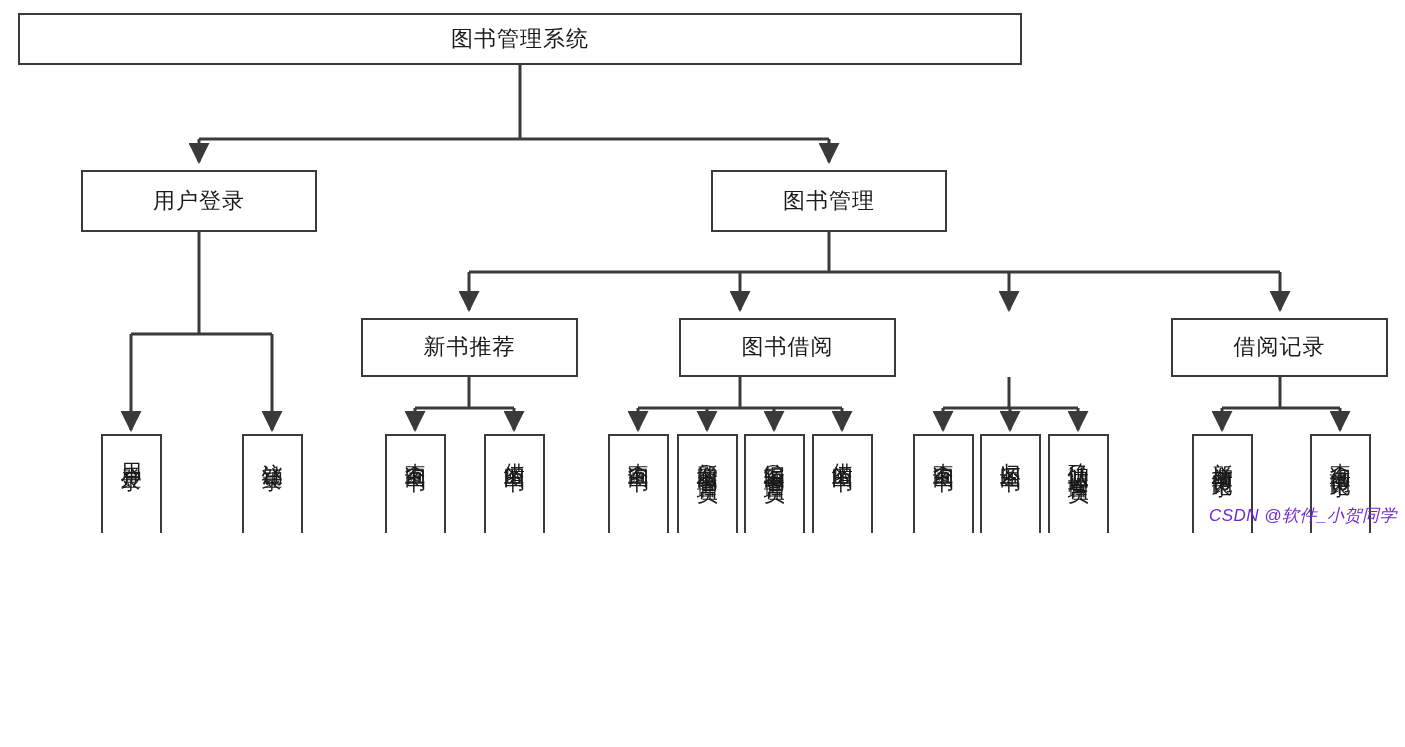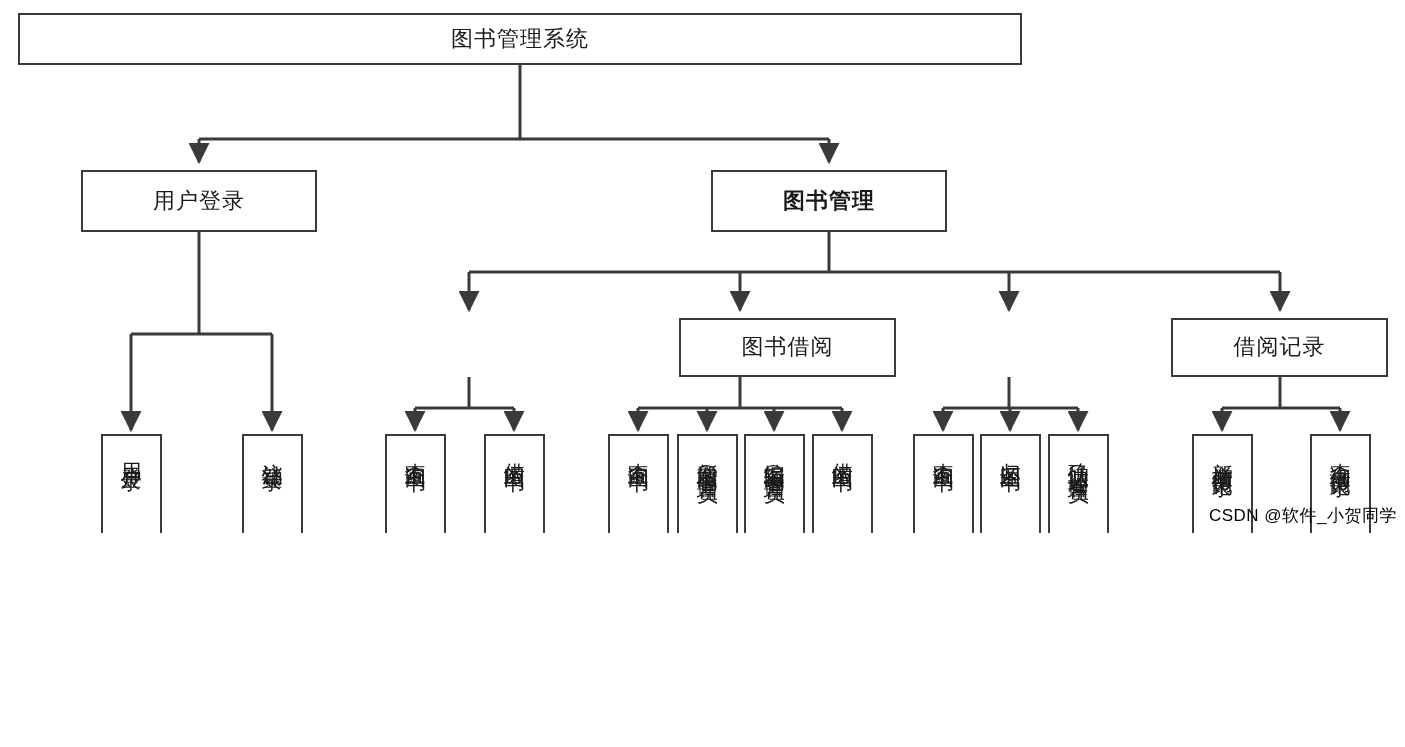--- a/index.html
+++ b/index.html
@@ -53,23 +53,24 @@
     top: 0;
     width: 1405px;
     height: 747px;
     pointer-events: none;
   }
   .watermark {
     position: absolute;
     right: 8px;
     bottom: 6px;
     font-size: 17px;
-    color: #000000;
+    color: #6d28d9;
     white-space: nowrap;
     letter-spacing: 0.5px;
+    font-style: italic;
   }
 </style>
 </head>
 <body>
 
 <div id="canvas">
 
   <svg class="edges" viewBox="0 0 1405 747" width="1405" height="747">
     <defs>
       <marker id="arrow" viewBox="0 0 10 10" refX="9" refY="5" markerWidth="7" markerHeight="7" orient="auto-start-reverse">
@@ -120,24 +121,27 @@
     </g>
   </svg>
 
   <div class="node node-h" style="left:18px; top:13px; width:1004px; height:52px;">
     <span class="label">图书管理系统</span>
   </div>
 
   <div class="node node-h" style="left:81px; top:170px; width:236px; height:62px;">
     <span class="label">用户登录</span>
   </div>
-  <div class="node node-h" style="left:711px; top:170px; width:236px; height:62px;font-weight:bold;">
+  <div class="node node-h" style="left:711px; top:170px; width:236px; height:62px;">
     <span class="label">图书管理</span>
   </div>
 
+  <div class="node node-h" style="left:361px; top:318px; width:217px; height:59px;">
+    <span class="label">新书推荐</span>
+  </div>
   <div class="node node-h" style="left:632px; top:318px; width:217px; height:59px;margin-left:47px;">
     <span class="label">图书借阅</span>
   </div>
   <div class="node node-h" style="left:1171px; top:318px; width:217px; height:59px;">
     <span class="label">借阅记录</span>
   </div>
 
   <div class="node node-v" style="left:101px; top:434px; width:61px; height:299px;">
     <span class="label">用户登录</span>
   </div>

